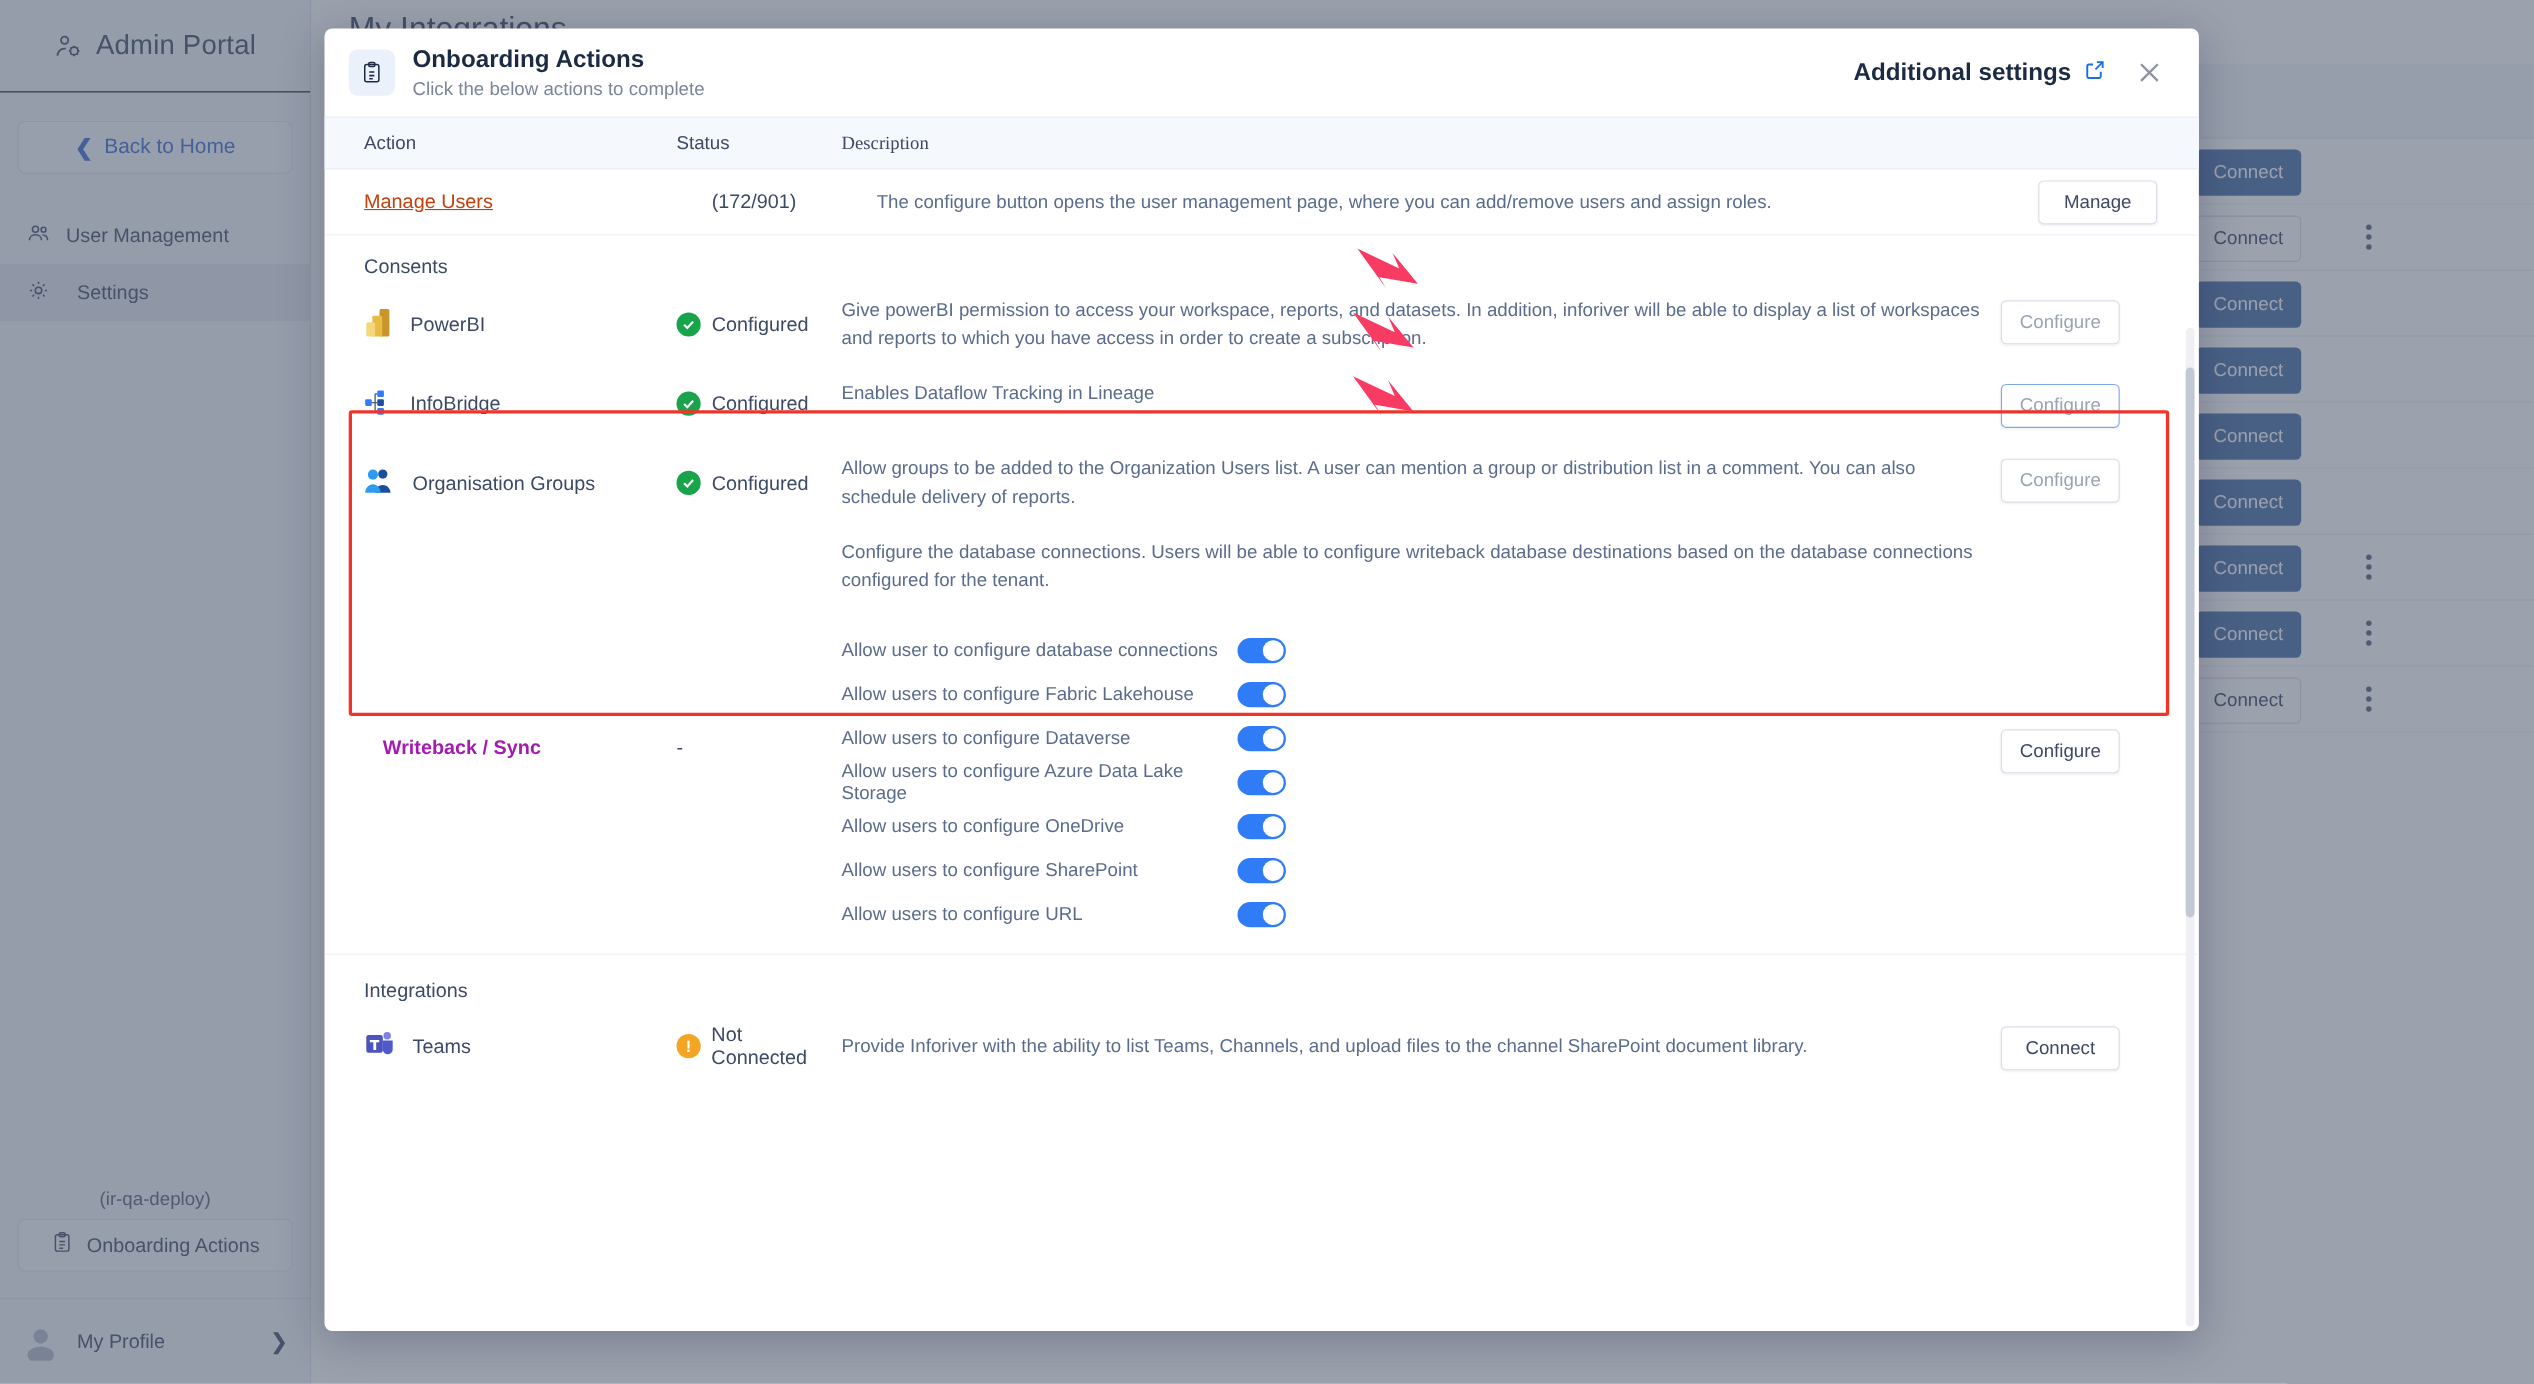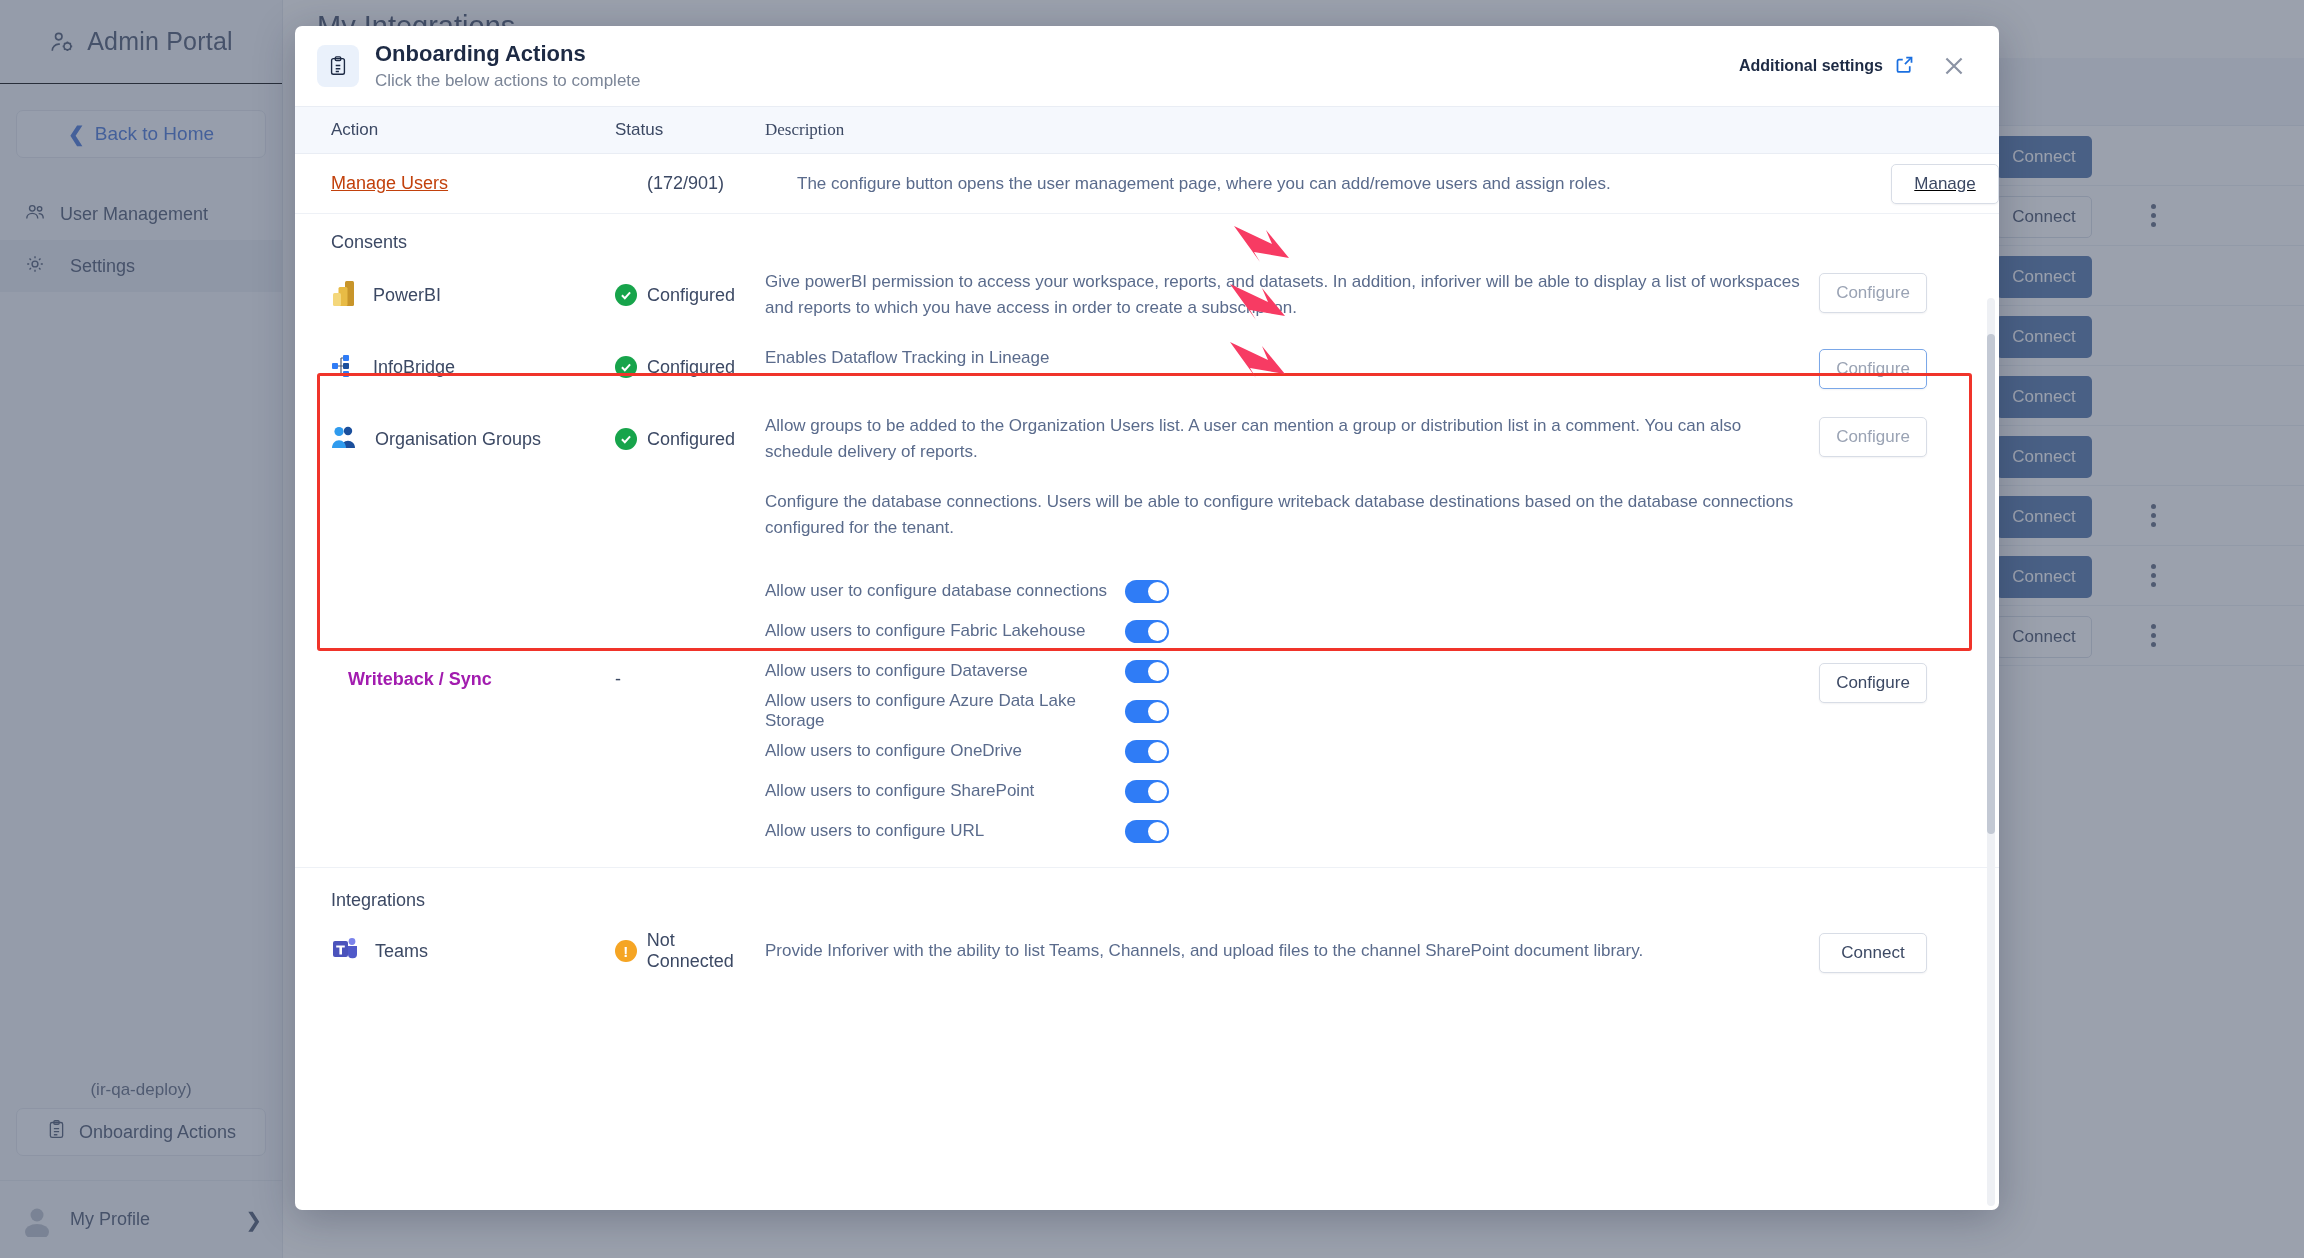--- a/index.html
+++ b/index.html
@@ -82,39 +82,39 @@
     overflow:hidden; display:flex; flex-direction:column;
   }
   #modal-header { height: 80px; display:flex; align-items:center; padding:0 28px 0 22px; }
   #modal-icon-box {
     width:42px; height:42px; border-radius:8px; background:#eaf1fb;
     display:flex; align-items:center; justify-content:center; margin-right:16px;
   }
   #modal-title { font-size:22px; color:#1d2a44; font-weight:bold; line-height:26px; }
   #modal-sub { font-size:17px; color:#7b8597; margin-top:4px; }
   #header-right { margin-left:auto; display:flex; align-items:center; gap:22px; }
-  #additional-settings { display:flex; align-items:center; gap:11px; font-size:16px;
+  #additional-settings { display:flex; align-items:center; gap:11px; font-size:22px;
      color:#1d2a44; font-weight:bold;text-align:right; }
   #close-x { width:34px; height:34px; display:flex; align-items:center; justify-content:center; }
 
   #table-head {
     height:48px; background:#f5f8fd; border-top:1px solid #e9edf4; border-bottom:1px solid #e9edf4;
     display:flex; align-items:center; font-size:17px; color:#3c4964;
   }
   .col-action { width:320px; padding-left:36px; }
   .col-status { width:150px; }
   .col-desc { flex:1;font-family:Liberation Serif, serif; }
 
   #modal-body { flex:1; position:relative; overflow:hidden; }
 
   .section-row { display:flex; border-bottom:1px solid #eef1f6; position:relative; }
   .cell-action { width:352px; padding-left:36px; font-size:18px; color:#c2410c;text-decoration:underline; }
   .cell-status { width:150px; font-size:18px; color:#3c4964; }
   .cell-desc   { flex:1; font-size:17px; color:#5a6b8c; line-height:26px; }
-  .cell-btn    { width:184px; display:flex; justify-content:flex-end;text-decoration:underline; }
+  .cell-btn    { width:184px; display:flex; justify-content:center; }
 
   .btn-outline {
     width:108px; height:40px; border:1px solid #d8dde6; border-radius:5px; background:#fff;
     font-size:17px; color:#3c4964; display:flex; align-items:center; justify-content:center;
     box-shadow:0 1px 2px rgba(30,40,60,.06);
   }
   .btn-outline.muted { color:#9aa3b4; }
   .btn-outline.focused { border-color:#7aa7e8; }
 
   

